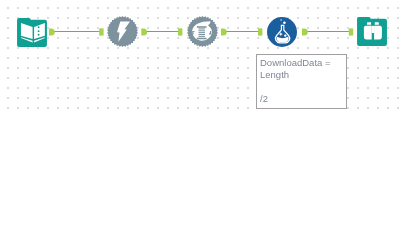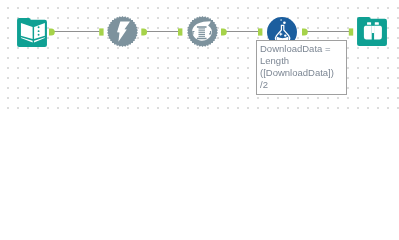--- a/index.html
+++ b/index.html
@@ -547,20 +547,19 @@
       <g class="glyph" fill="#ffffff">
         <rect x="33.4" y="17.9" width="13.5" height="8.2" rx="1"></rect>
         <rect x="59.3" y="17.9" width="13.5" height="8.2" rx="1"></rect>
         <path d="M28 29.6 H49 V75 H31 a8 8 0 0 1 -8 -7.5 L22.8 36 a6.4 6.4 0 0 1 5.2 -6.4 Z"></path>
         <path d="M78 29.6 H57 V75 H75 a8 8 0 0 0 8 -7.5 L83.2 36 a6.4 6.4 0 0 0 -5.2 -6.4 Z"></path>
         <rect x="49" y="29.6" width="8" height="24"></rect>
       </g>
     </svg>
   </div>
 
-  <div class="textbox" style="left:256px;top:40px;width:91px;height:55px">
+  <div class="textbox" style="left:256px;top:54px;width:91px;height:55px">
     <div class="tline" style="top:2px">DownloadData =</div>
     <div class="tline" style="top:14px">Length</div>
-    <div class="tline" style="top:26px">([DownloadData])</div>
     <div class="tline" style="top:38px">/2</div>
   </div>
 
 </div>
 
 </body></html>

